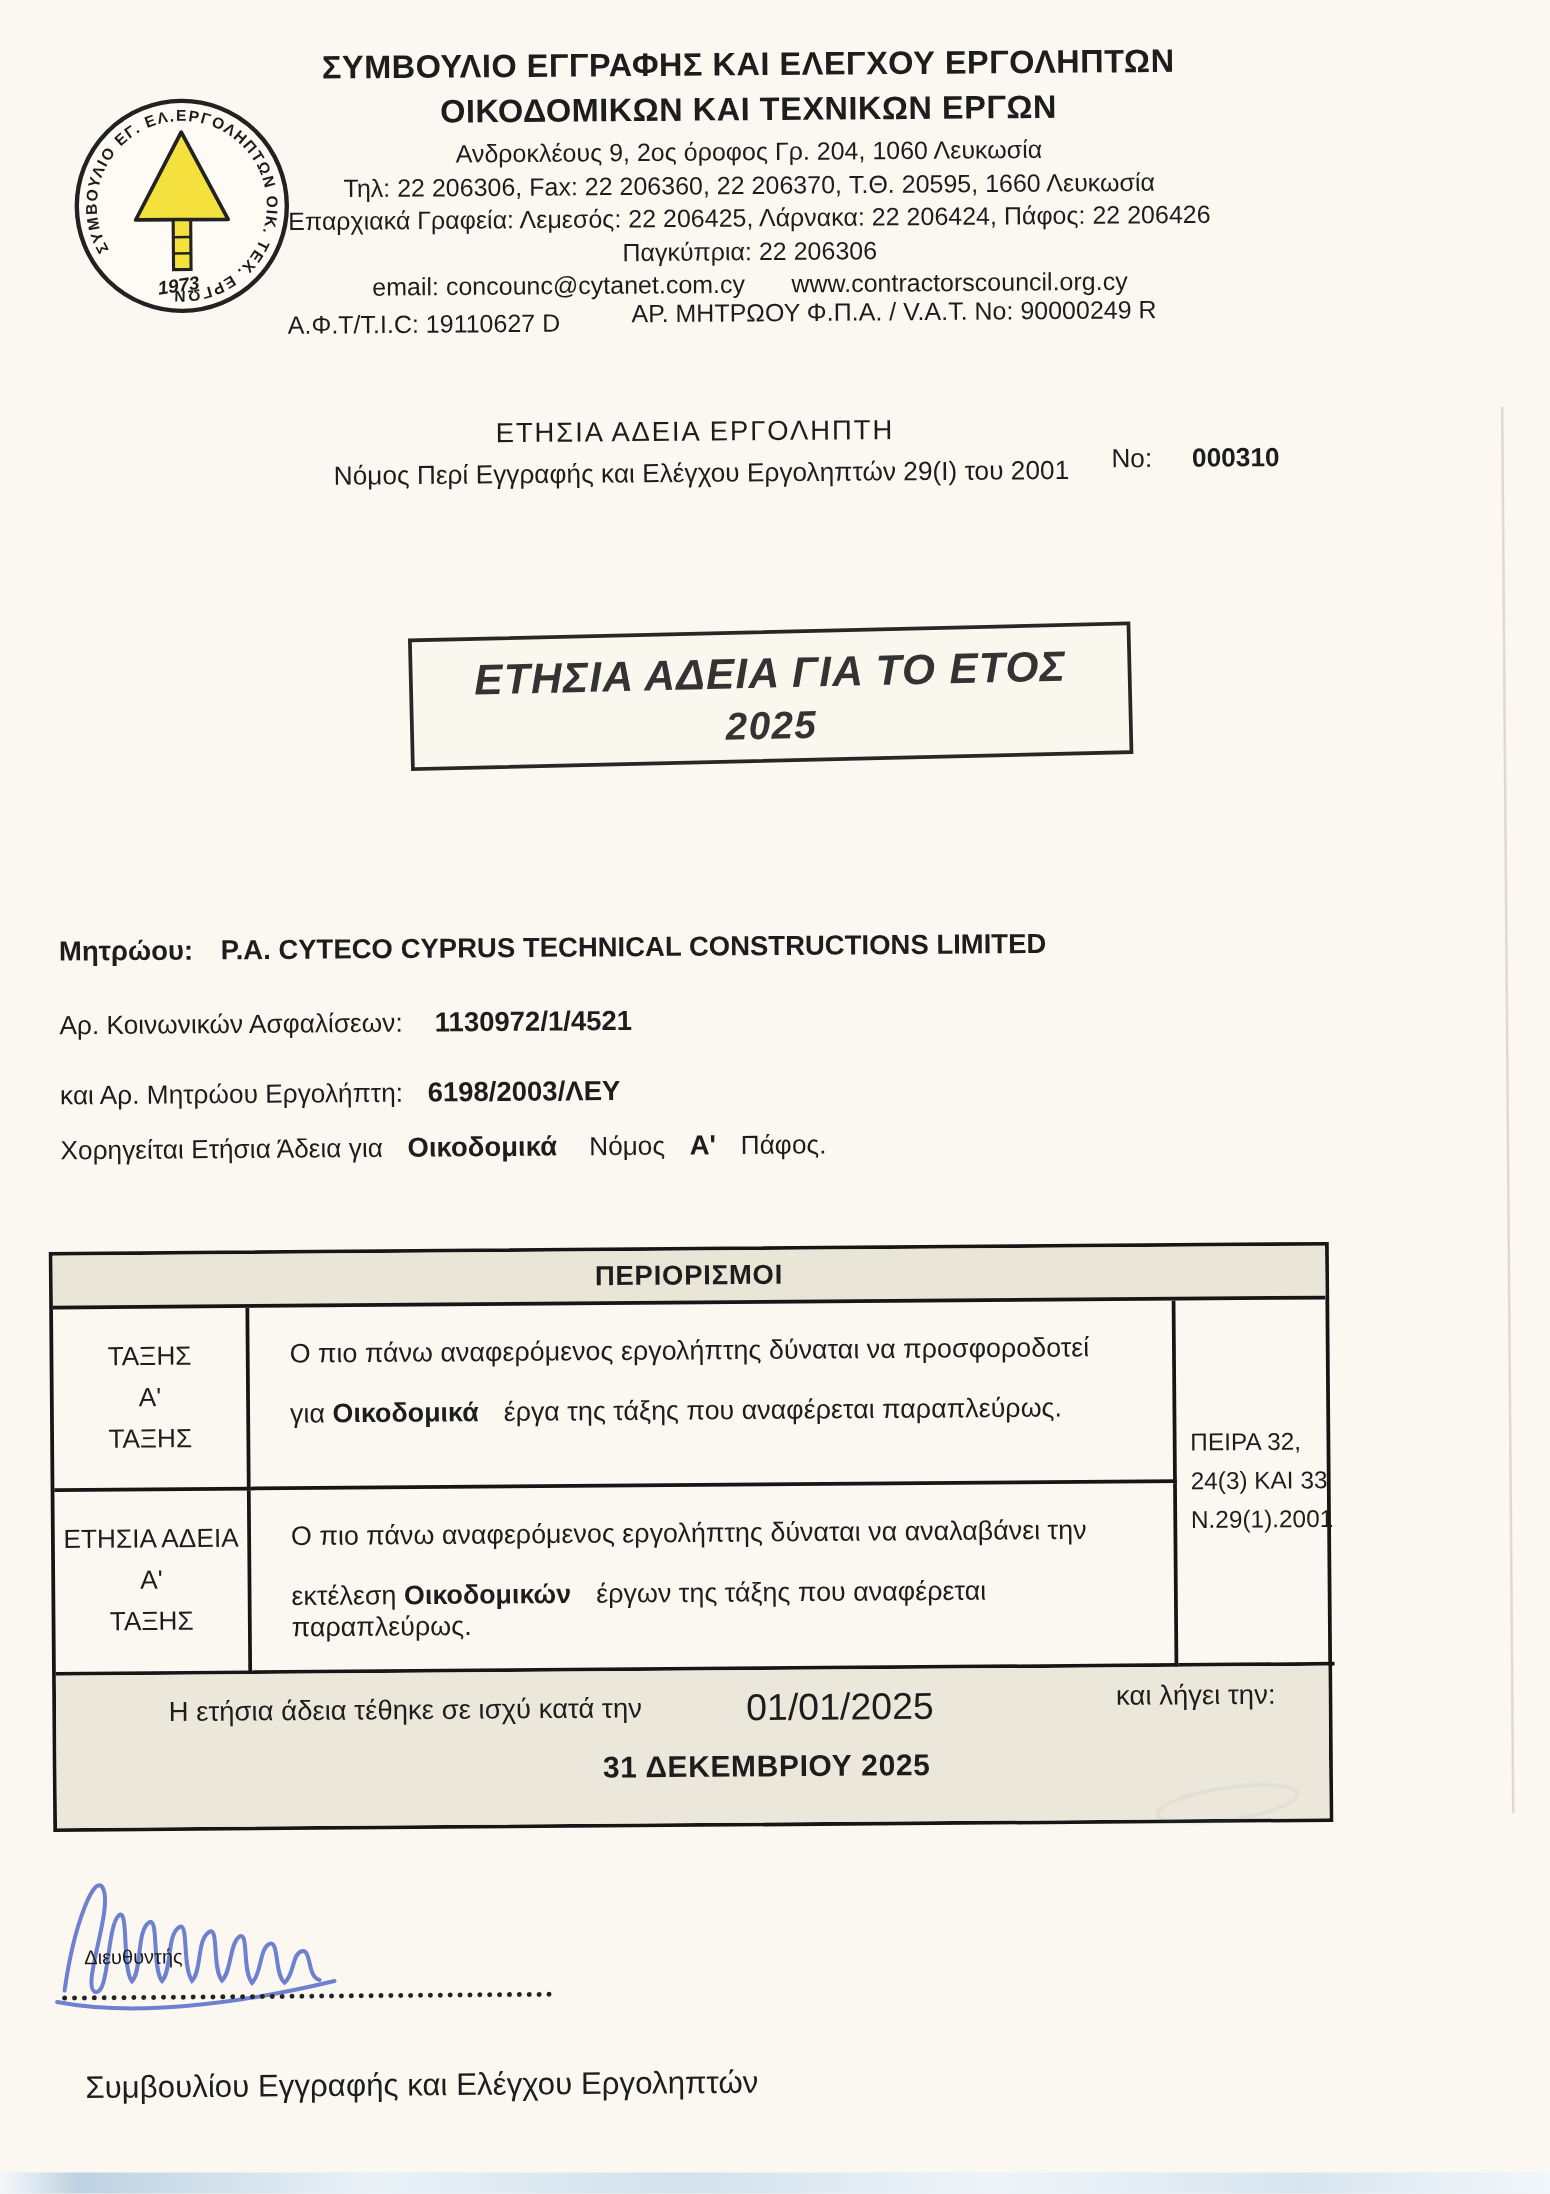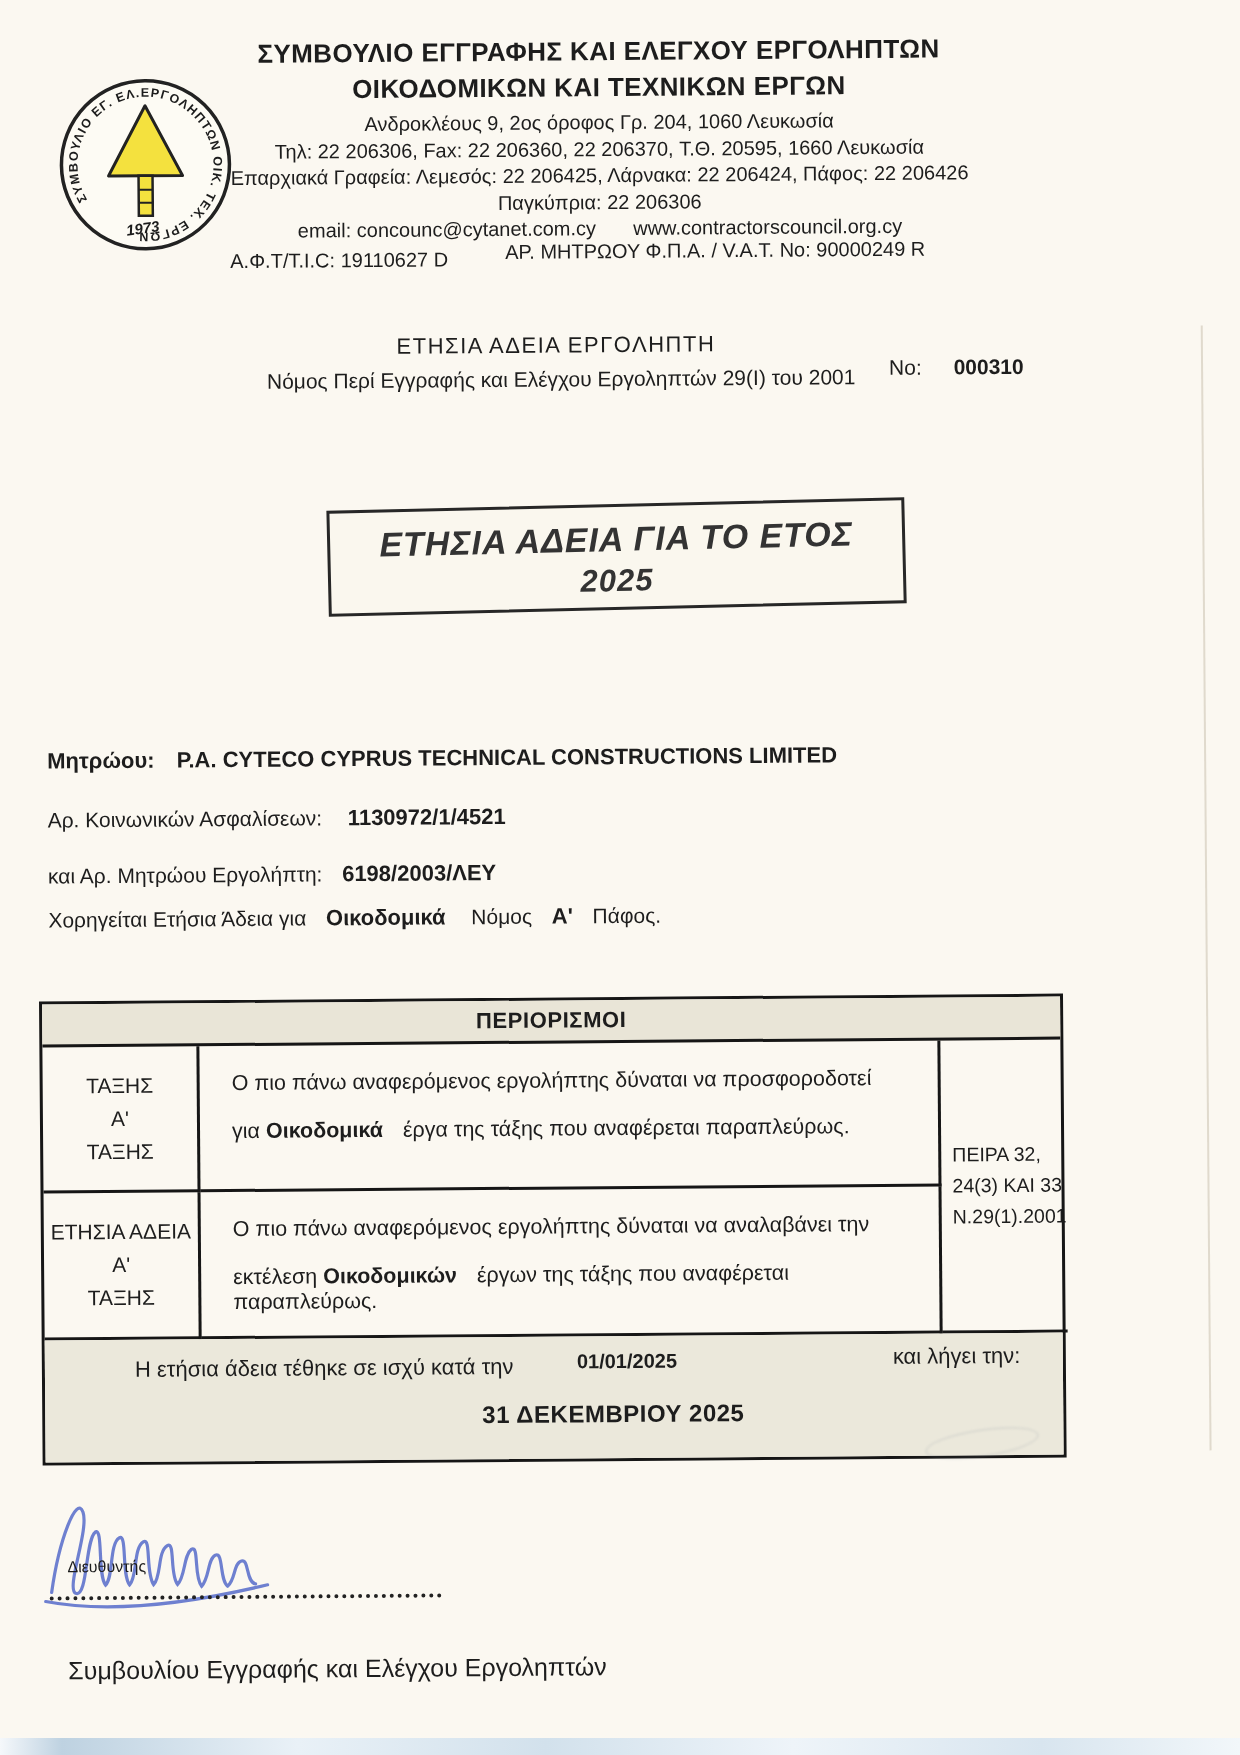--- a/index.html
+++ b/index.html
@@ -55,21 +55,21 @@
            display:flex;flex-direction:column;justify-content:center;align-items:center;
            gap:9px;font-size:21px;}
   .c-text{border-right:3px solid #161616;border-bottom:3px solid #161616;
           padding:25px 10px 0 32px;font-size:21.5px;}
   .c-text .l1{margin-bottom:23px;}
   .c-art{grid-column:3;grid-row:1 / 3;border-bottom:3px solid #161616;
          display:flex;flex-direction:column;justify-content:center;
          padding-left:11px;font-size:19.5px;line-height:31px;}
   .tbl-valid{height:122px;background:#ebe8db;position:relative;font-size:22px;}
   .v-prefix{left:90px;top:17px;}
-  .v-start{left:532px;top:14px;font-weight:bold;font-size:20px;}
+  .v-start{left:552px;top:14px;font-weight:normal;font-size:30px;}
   .v-suffix{left:848px;top:10px;}
   .v-end{left:437px;top:64px;font-weight:bold;font-size:24px;letter-spacing:.5px;}
   .wm{left:920px;top:1432px;width:115px;height:28px;border:2px solid #7d8898;border-radius:50%;
       opacity:.15;transform:rotate(-8deg);filter:blur(1px);}
 
   
   .sig-svg{left:30px;top:1468px;width:250px;height:140px;}
   .sig-dots{left:44px;top:1558px;width:392px;height:38px;border-bottom:4px dotted #222;}
   .sig-role1{left:62px;top:1544px;font-size:16px;margin-top:10px;}
   .sig-role2{left:62px;top:1652px;font-size:25px;}

